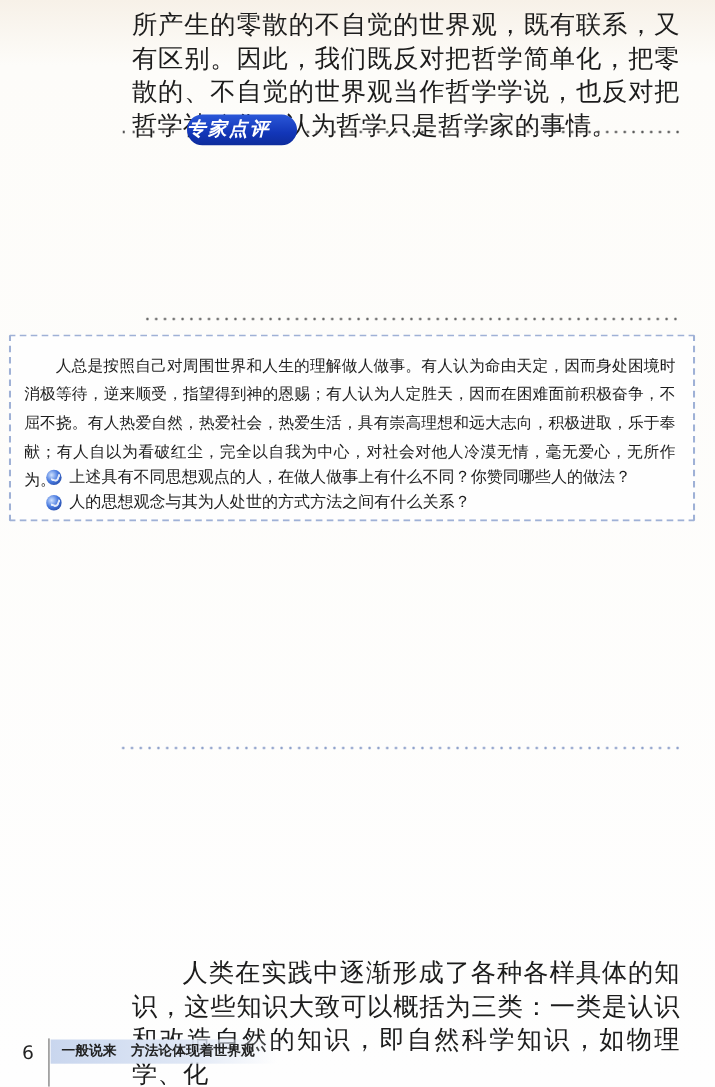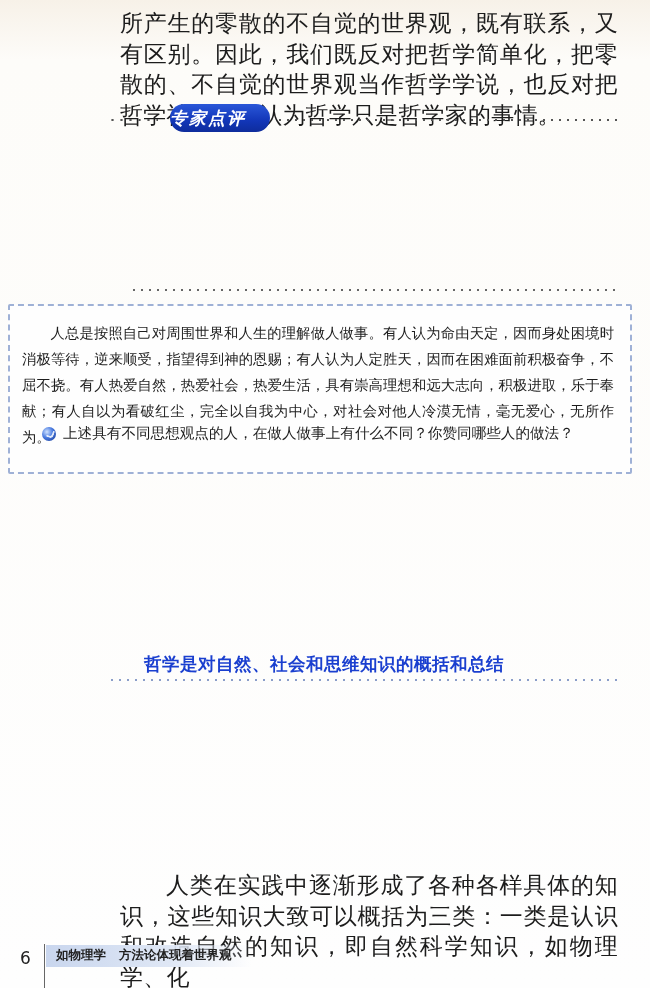--- a/index.html
+++ b/index.html
@@ -127,29 +127,32 @@
   <div class="expert-bottom-dots"></div>
 
   <div class="box" style="top:304px; height:166px;">
     <div class="box-text" style="top:14px;">
       <p>人总是按照自己对周围世界和人生的理解做人做事。有人认为命由天定，因而身处困境时消极等待，逆来顺受，指望得到神的恩赐；有人认为人定胜天，因而在困难面前积极奋争，不屈不挠。有人热爱自然，热爱社会，热爱生活，具有崇高理想和远大志向，积极进取，乐于奉献；有人自以为看破红尘，完全以自我为中心，对社会对他人冷漠无情，毫无爱心，无所作为。</p>
     </div>
     <div class="question" style="left:32px; top:118px;">
       <span class="q-icon"></span>
       <span>上述具有不同思想观点的人，在做人做事上有什么不同？你赞同哪些人的做法？</span>
     </div>
+    <div class="question" style="left:32px; top:141px;">
+      <span class="q-icon"></span>
+      <span>人的思想观念与其为人处世的方式方法之间有什么关系？</span>
+    </div>
   </div>
 
 
-  <div class="section-heading">哲学是对自然、社会和思维知识的概括和总结</div>
   <div class="heading-dots"></div>
 
 
   <div class="para" style="top:870px;">
     <p class="indent">人类在实践中逐渐形成了各种各样具体的知识，这些知识大致可以概括为三类：一类是认识和改造自然的知识，即自然科学知识，如物理学、化</p>
   </div>
 
   <div class="page-number">6</div>
   <div class="footer-rule"></div>
   <div class="footer-band"></div>
-  <div class="footer-title"><span>如物理学</span>   <span>方法论体现着世界观</span></div>
+  <div class="footer-title"><span>一般说来</span>   <span>方法论体现着世界观</span></div>
 
 </div>
 
 </body></html>

